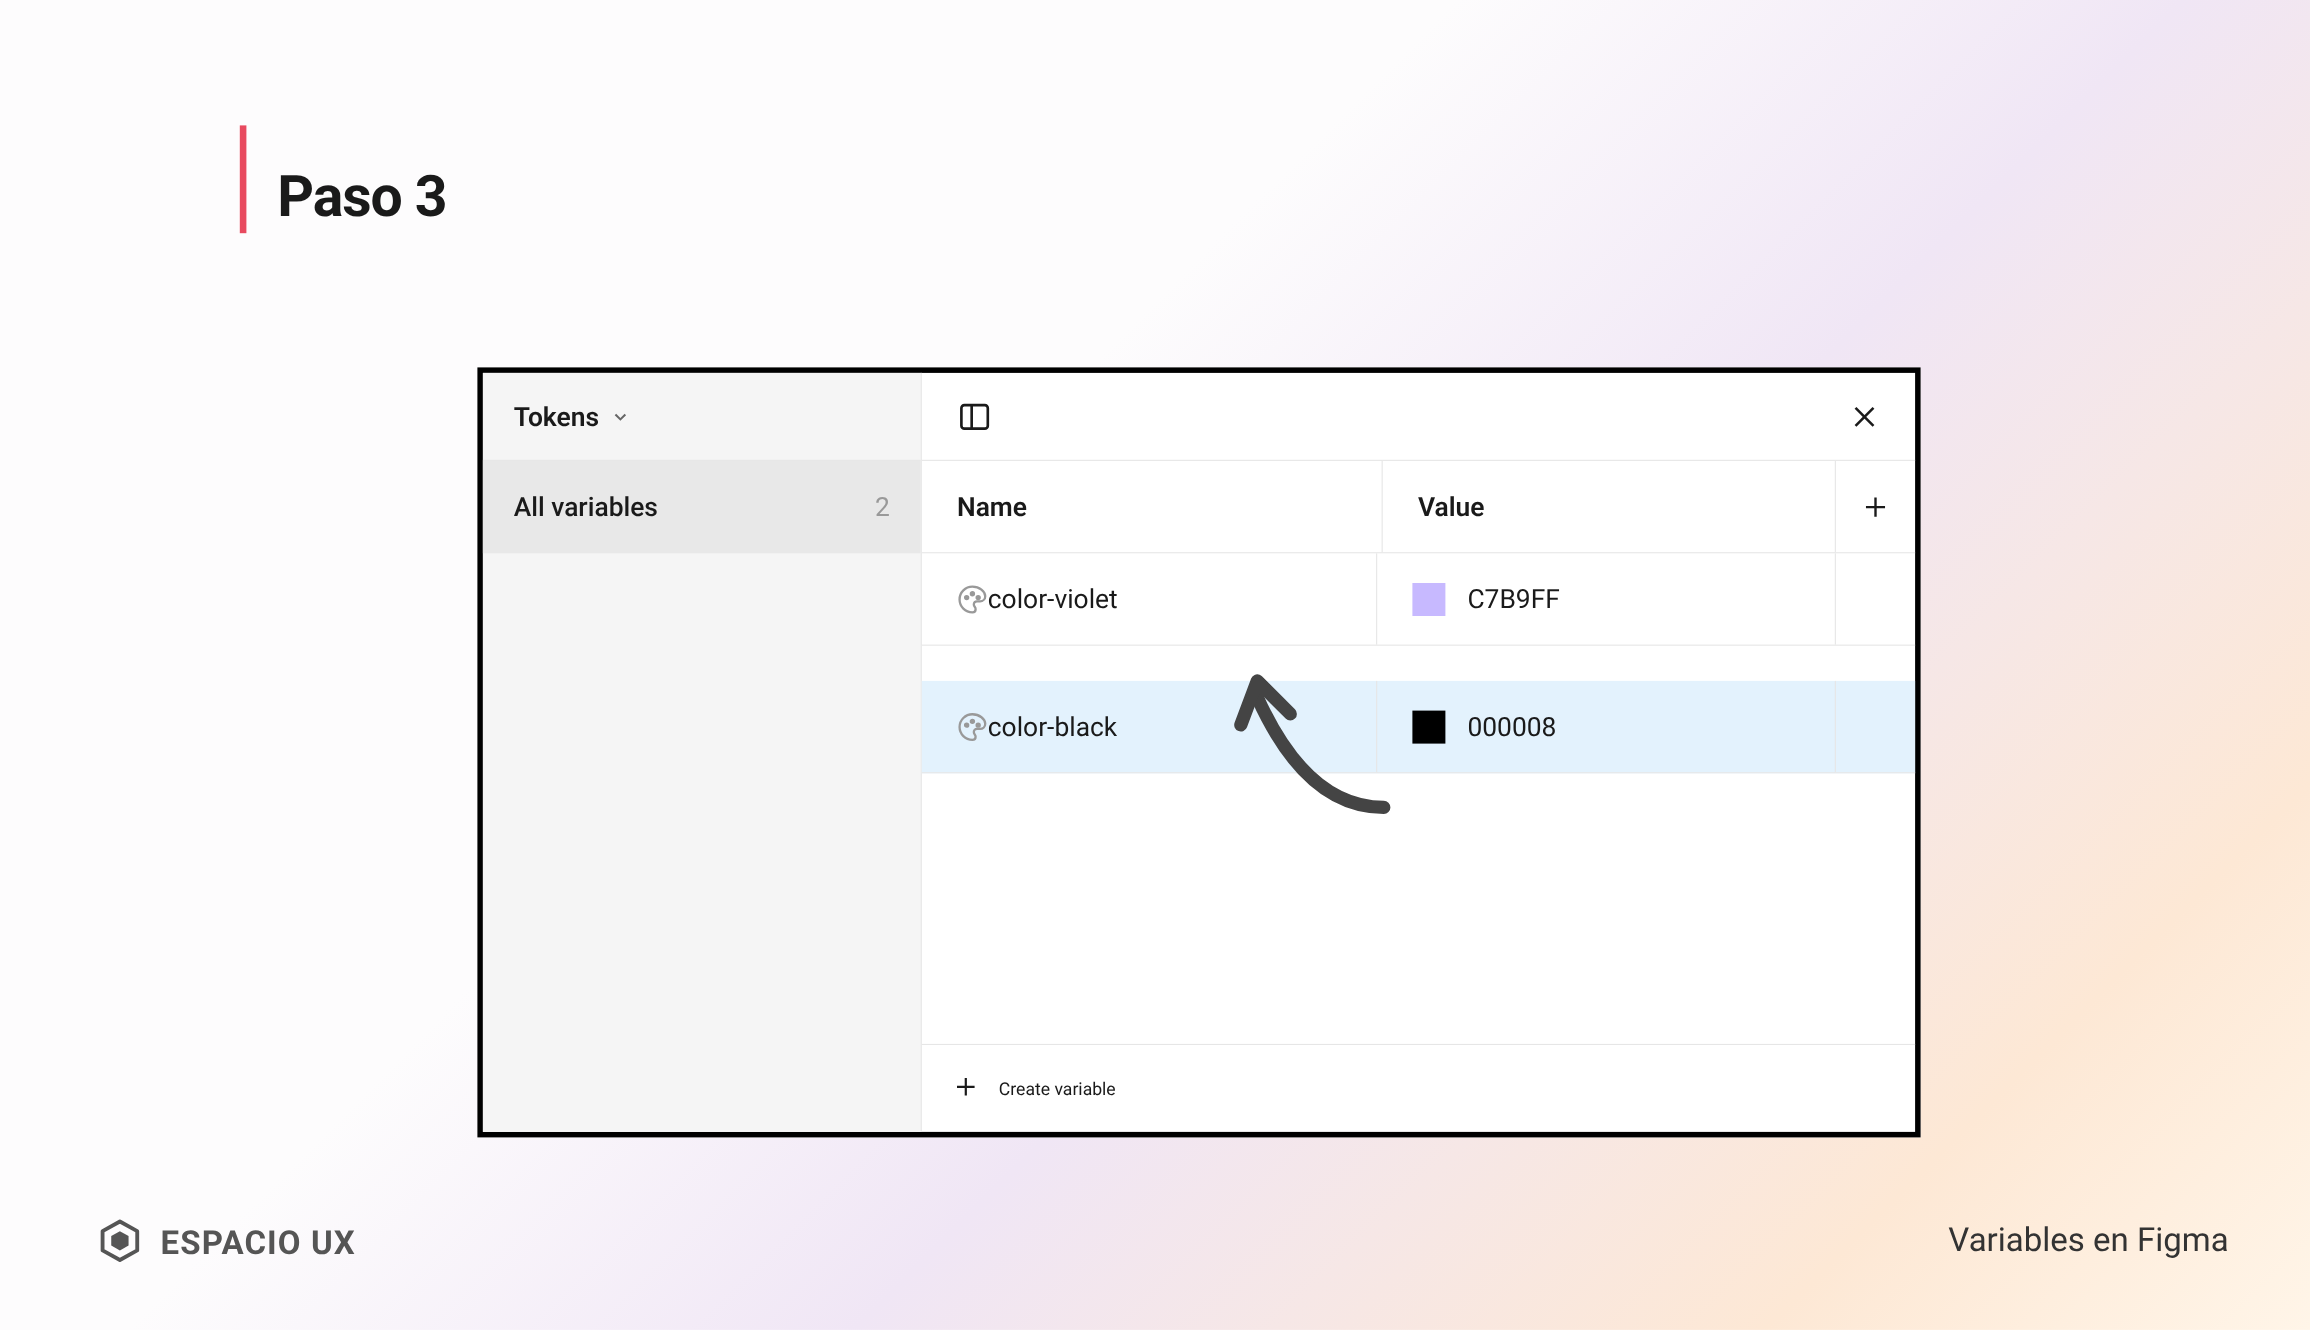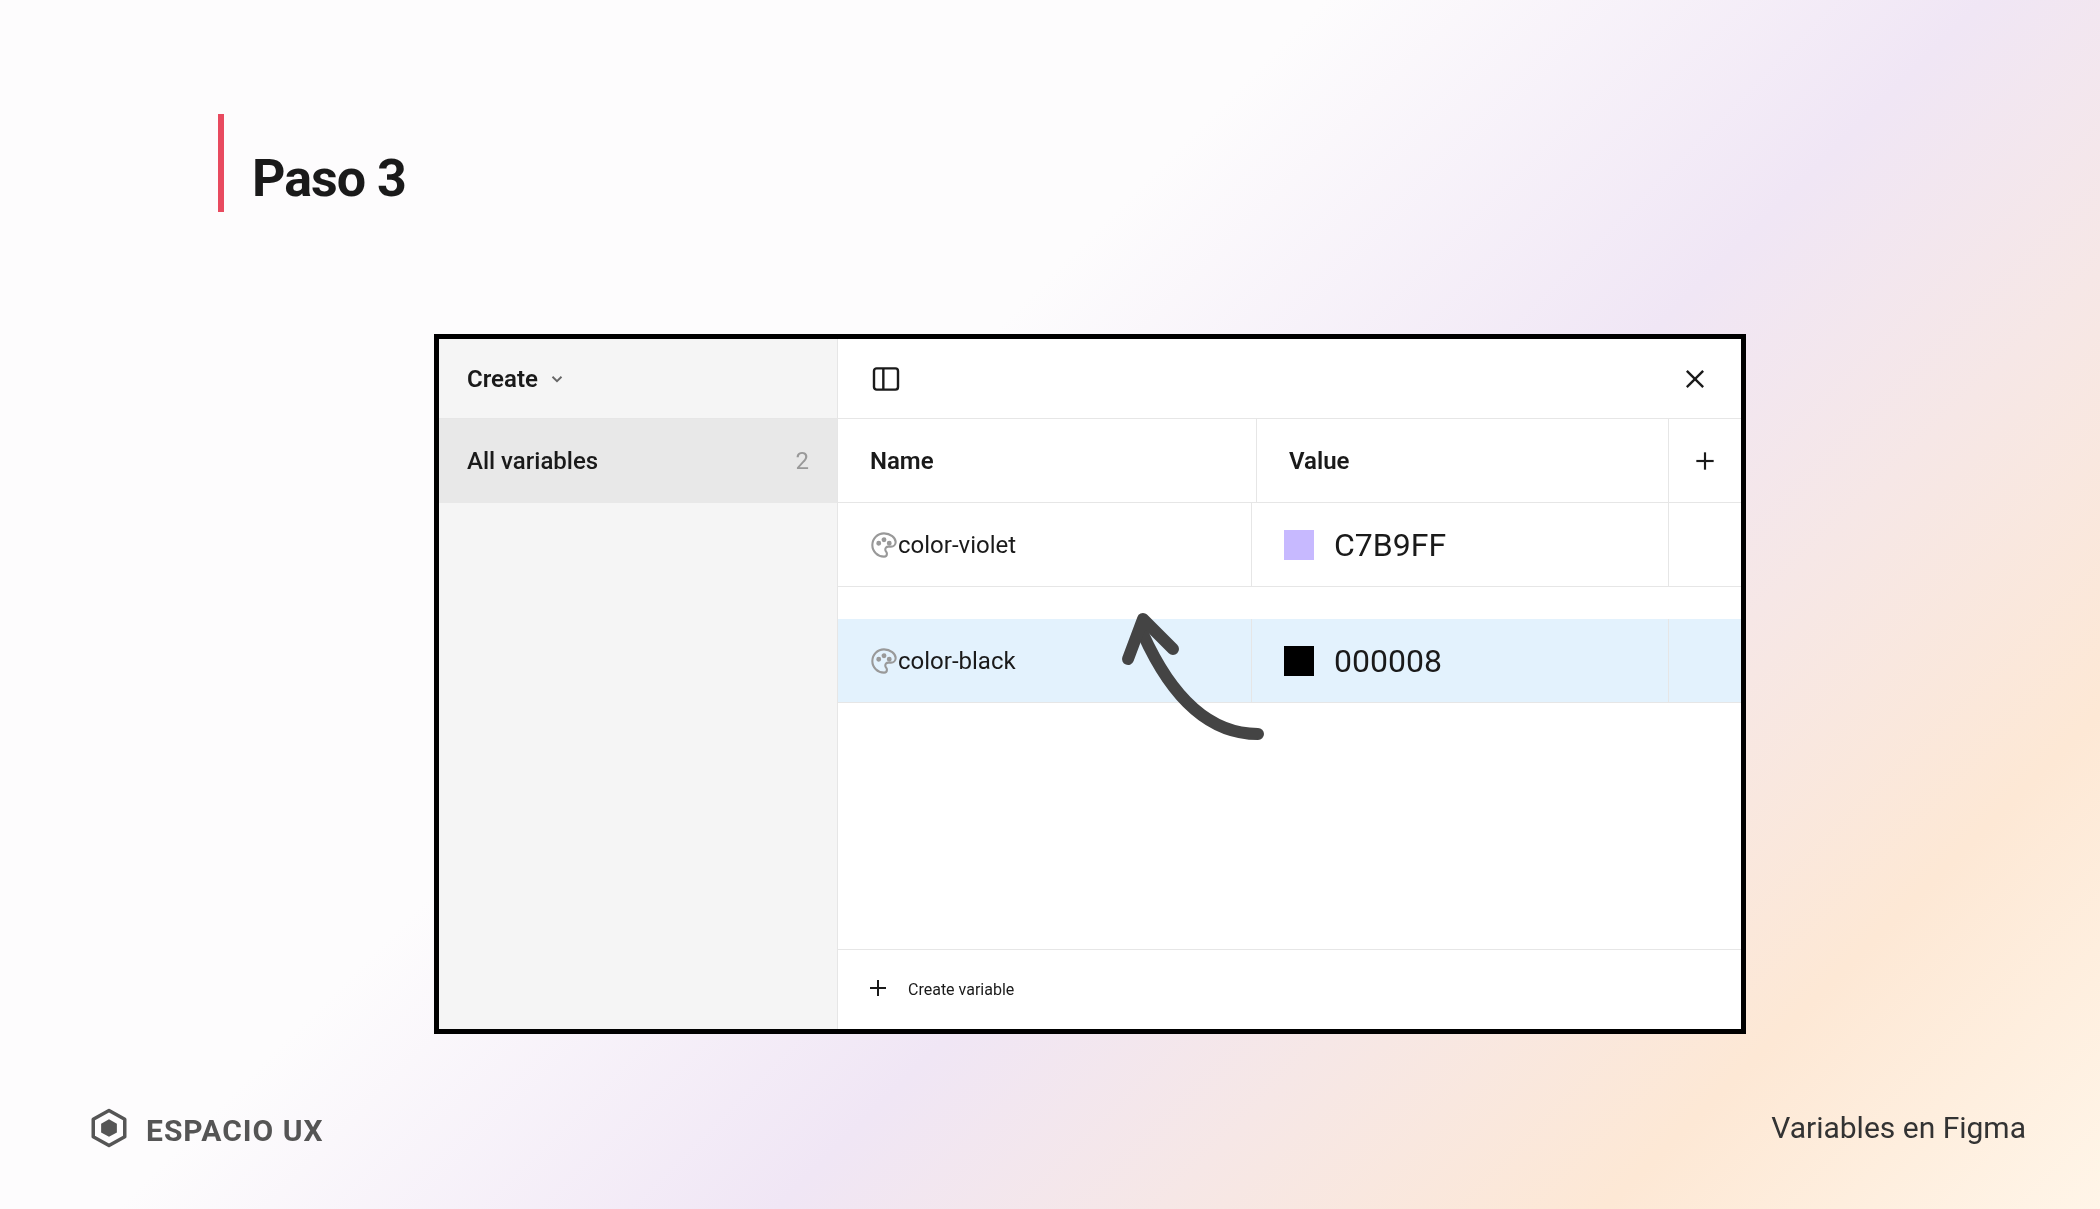--- a/index.html
+++ b/index.html
@@ -186,21 +186,21 @@
     .var-name {
       font-size: 24px;
       color: #1a1a1a;
     }
     .swatch {
       width: 30px;
       height: 30px;
       flex-shrink: 0;
     }
     .hex-text {
-      font-size: 32px;
+      font-size: 24px;
       color: #1a1a1a;
     }
     
     
     .panel-footer {
       margin-top: auto;
       height: 80px;
       border-top: 1px solid #e6e6e6;
       display: flex;
       align-items: center;
@@ -251,21 +251,21 @@
 
 <div class="heading-container">
   <div class="heading-bar"></div>
   <h1 class="heading-text">Paso 3</h1>
 </div>
 
 <div class="panel">
 
   <div class="sidebar">
     <div class="sidebar-header">
-      <span class="sidebar-title">Create</span>
+      <span class="sidebar-title">Tokens</span>
       <span class="chevron-down">
         <svg width="18" height="18" viewBox="0 0 24 24" fill="none" stroke="#666" stroke-width="2.5">
           <polyline points="6 9 12 15 18 9"></polyline>
         </svg>
       </span>
     </div>
     <div class="sidebar-item">
       <span class="sidebar-item-label">All variables</span>
       <span class="sidebar-item-count">2</span>
     </div>

